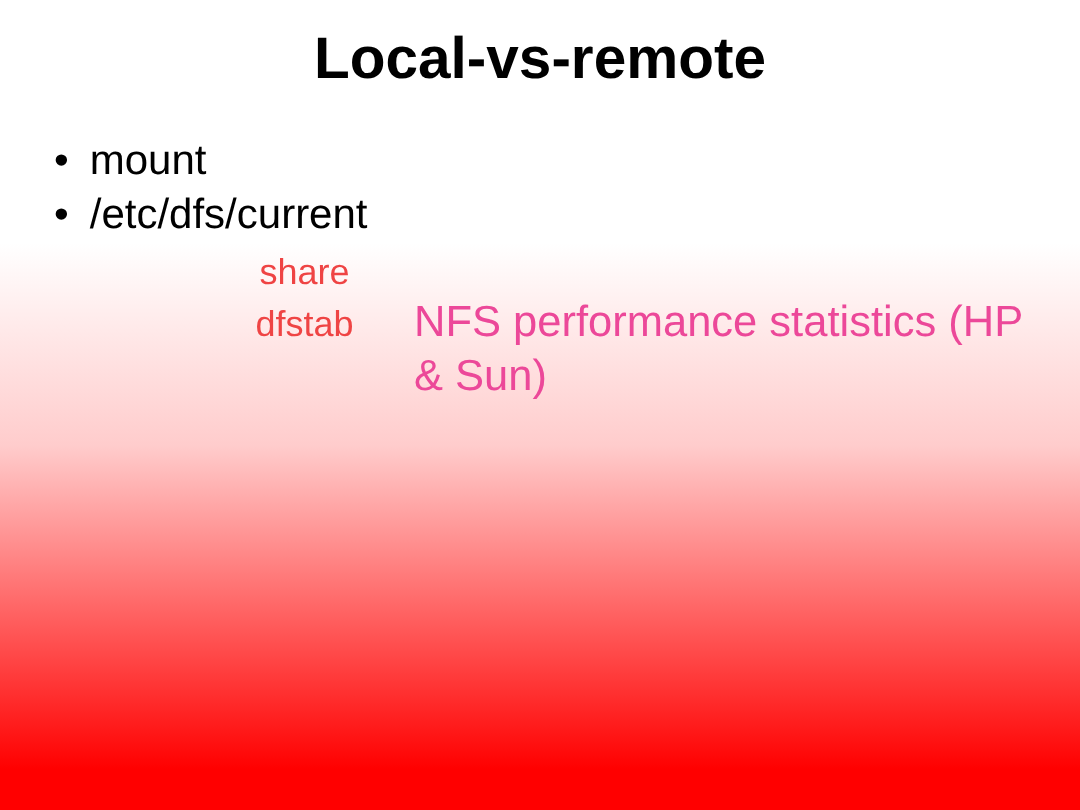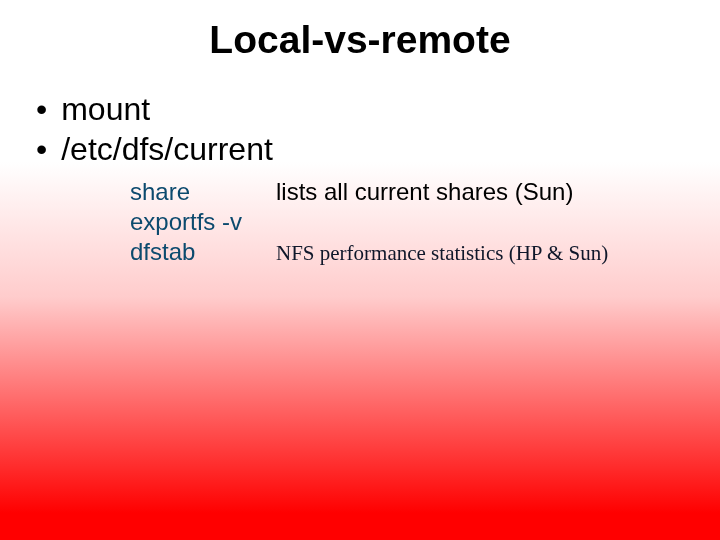--- a/index.html
+++ b/index.html
@@ -25,71 +25,70 @@
       color: #000;
       margin-bottom: 28px;
       font-weight: bold;
     }
     .bullets {
       list-style: none;
       margin-left: 6px;
       margin-bottom: 8px;
     }
     .bullets li {
-      font-size: 32px;
+      font-size: 28px;
       color: #000;
       line-height: 1.2;
       margin-bottom: 2px;
     }
     .bullets li::before {
       content: "•";
       margin-right: 14px;
     }
     .command-table {
       margin-left: 100px;
       margin-top: 4px;
     }
     .command-row {
       display: flex;
       align-items: baseline;
       line-height: 1.25;
     }
     .command-name {
       font-size: 24px;
-      color: #0c4a6e;
+      color: #ef4444;
       width: 146px;
       flex-shrink: 0;
+      text-align: center;
     }
     .command-desc {
       font-size: 24px;
       color: #000;
     }
     .command-desc-small {
-      font-size: 21px;
-      color: #0f172a;
-      font-family: Liberation Serif, serif;
+      font-size: 29px;
+      color: #ec4899;
+      font-family: Liberation Sans, sans-serif;
     }
   </style>
 </head>
 <body>
 
 <div class="slide">
   <h1 class="title">Local-vs-remote</h1>
 
   <ul class="bullets">
     <li>mount</li>
     <li>/etc/dfs/current</li>
   </ul>
 
   <div class="command-table">
     <div class="command-row">
       <span class="command-name">share</span>
-      <span class="command-desc">lists all current shares (Sun)</span>
     </div>
     <div class="command-row">
-      <span class="command-name">exportfs -v</span>
     </div>
     <div class="command-row">
       <span class="command-name">dfstab</span>
       <span class="command-desc-small">NFS performance statistics (HP &amp; Sun)</span>
     </div>
   </div>
 </div>
 
 </body></html>

